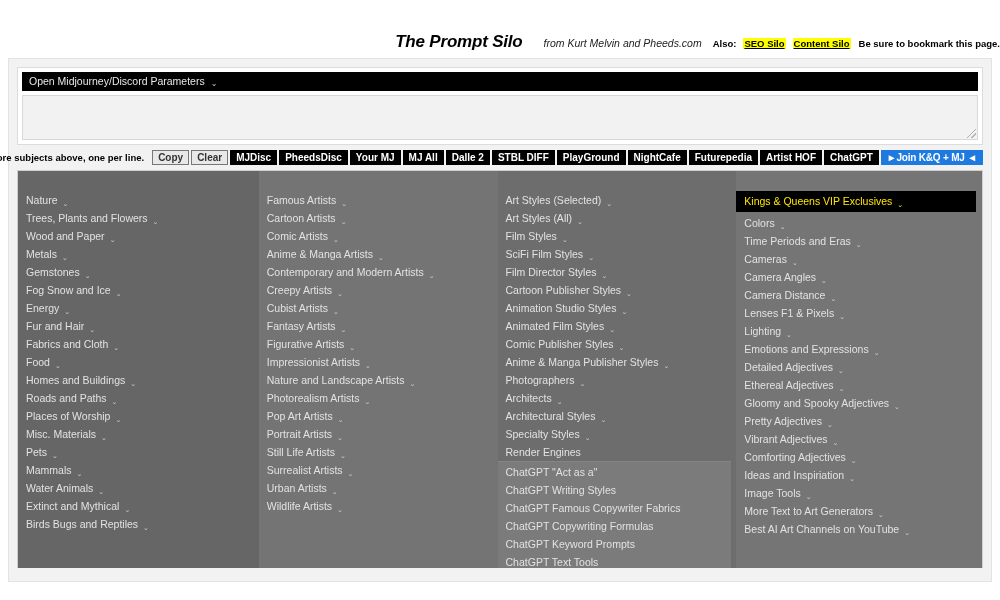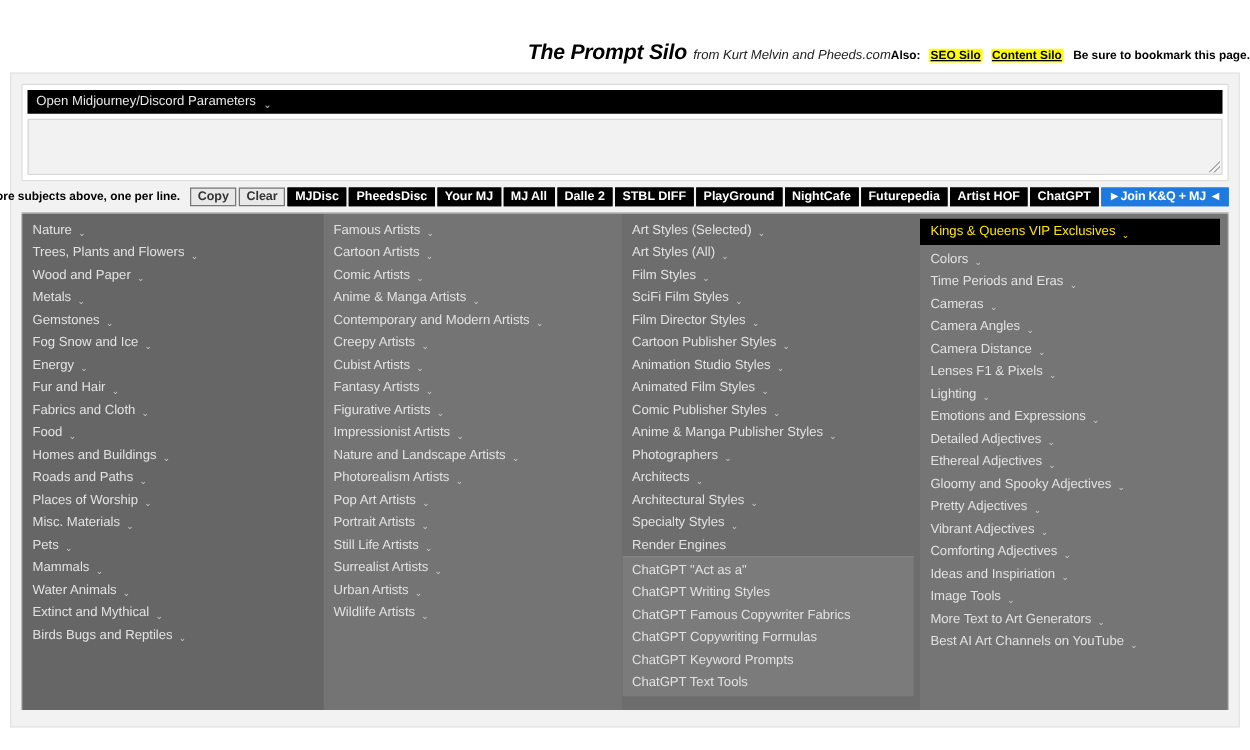--- a/index.html
+++ b/index.html
@@ -26,26 +26,27 @@
     font-weight: bold;
     font-style: italic;
     font-size: 17px;
     color: #000;
     letter-spacing: -0.2px;
   }
   .brand-sub {
     font-style: italic;
     font-size: 10.5px;
     color: #222;
-    margin-left: 5px;
+    margin-left: 21px;
   }
   .also {
     font-size: 9.5px;
     font-weight: bold;
     color: #000;
+    margin-left: 11px;
   }
   .hl-link {
     font-size: 9.5px;
     font-weight: bold;
     color: #000;
     background: #ffff00;
     text-decoration: underline;
     margin-left: 7px;
     padding: 0 1px;
     cursor: pointer;
@@ -150,21 +151,21 @@
 
   
   .columns {
     display: flex;
     margin-top: 4px;
     height: 398px;
     background: #6e6e6e;
     border: 1px solid #cfcfcf;
     border-bottom: none;
   }
-  .col { height: 100%; padding-top: 4px; overflow: hidden; }
+  .col { height: 100%; padding-top: 20px; overflow: hidden; }
   .col-1 { width: 245px; background: #666666; }
   .col-2 { width: 243px; background: #747474; }
   .col-3 { width: 243px; background: #6d6d6d; }
   .col-4 { width: 250px; background: #757575; }
 
   .menu-item {
     font-size: 10.5px;
     color: #e2e2e2;
     line-height: 13px;
     padding: 2.5px 0 2.5px 8px;

